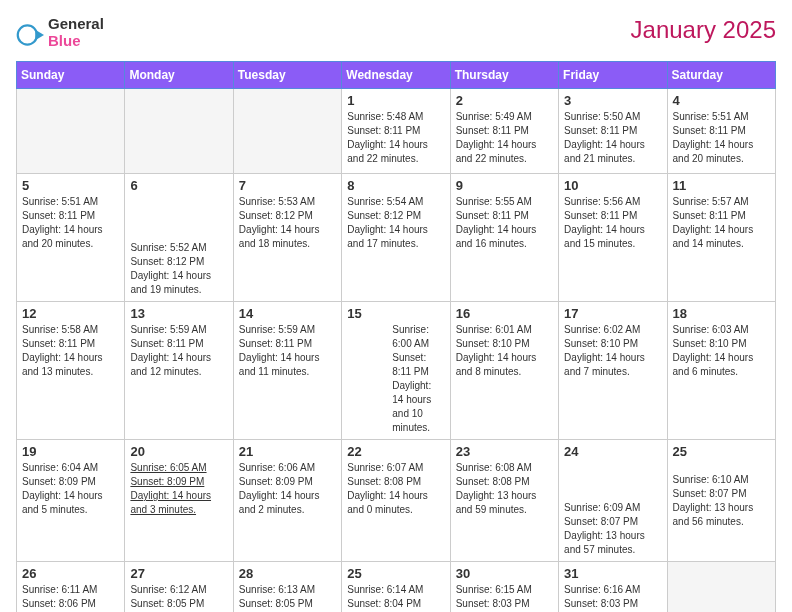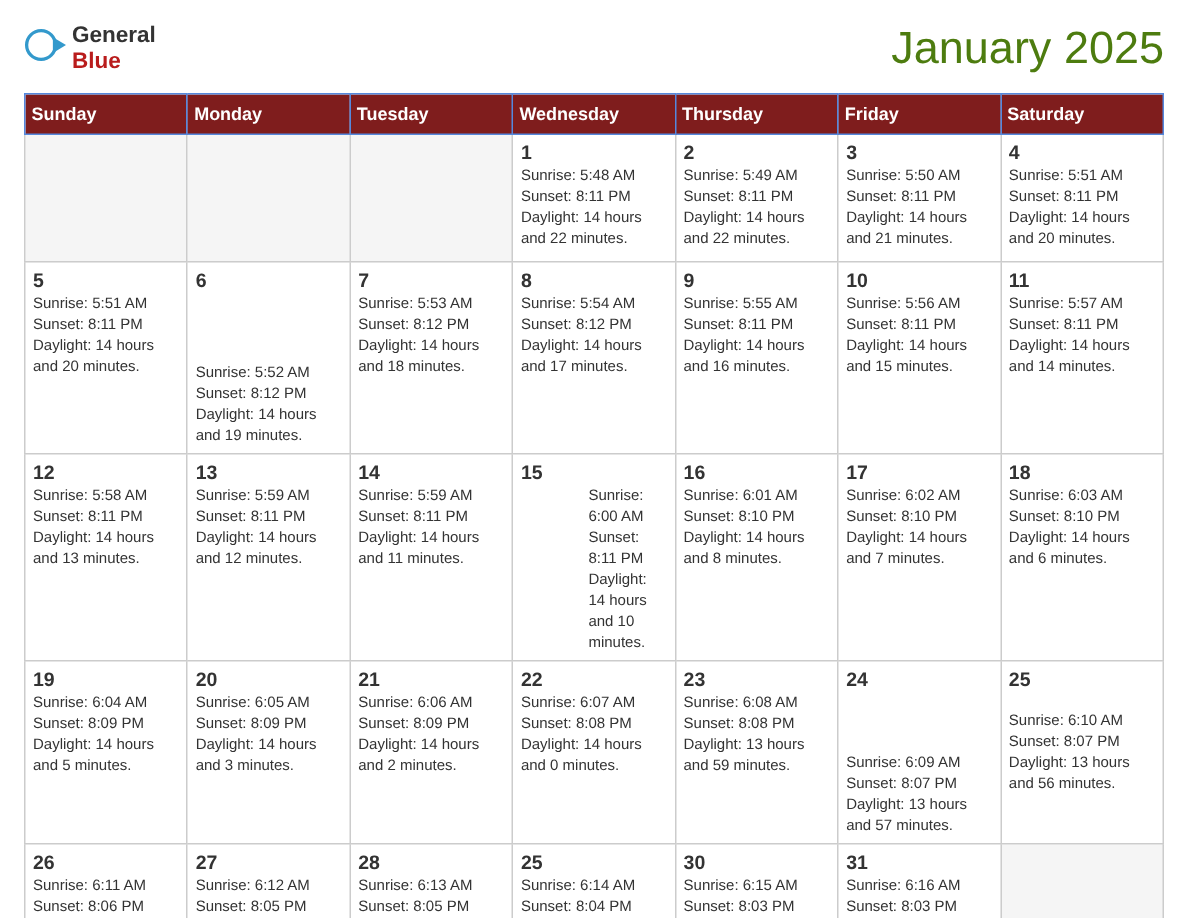--- a/index.html
+++ b/index.html
@@ -11,61 +11,61 @@
       padding: 16px;
     }
     .header {
       display: flex;
       justify-content: space-between;
       align-items: flex-start;
       margin-bottom: 12px;
     }
     .logo {
       display: flex;
-      align-items: flex-start;
+      align-items: flex-end;
       gap: 4px;
     }
     .logo-text {
       display: flex;
       flex-direction: column;
       line-height: 1.1;
     }
     .logo-general {
       font-size: 15px;
       font-weight: bold;
       color: #333;
     }
     .logo-blue {
       font-size: 15px;
       font-weight: bold;
-      color: #b91c1c;
+      color: #ec4899;
     }
     .logo-icon {
       width: 28px;
       height: 28px;
     }
     .title-block {
       text-align: right;
     }
     .month-title {
-      font-size: 30px;
+      font-size: 24px;
       font-weight: normal;
-      color: #4d7c0f;
+      color: #be185d;
     }
     .subtitle {
       font-size: 14px;
       color: #555;
     }
     table {
       width: 100%;
       border-collapse: collapse;
       table-layout: fixed;
     }
     th {
-      background-color: #7f1d1d;
+      background-color: #8b5cf6;
       color: #fff;
       font-size: 12px;
       font-weight: bold;
       padding: 6px 4px;
       text-align: left;
       border: 1px solid #5588dd;
     }
     td {
       border: 1px solid #ccc;
       vertical-align: top;
@@ -258,21 +258,21 @@
       <tr>
         <td>
           <div class="day-num">19</div>
           <div class="day-info" style="white-space: pre-line;">Sunrise: 6:04 AM
 Sunset: 8:09 PM
 Daylight: 14 hours
 and 5 minutes.</div>
         </td>
         <td>
           <div class="day-num">20</div>
-          <div class="day-info" style="white-space: pre-line;">Sunrise: 6:05 AM
+          <div class="day-info" style="white-space: pre-line; text-decoration: underline;">Sunrise: 6:05 AM
 Sunset: 8:09 PM
 Daylight: 14 hours
 and 3 minutes.</div>
         </td>
         <td>
           <div class="day-num">21</div>
           <div class="day-info" style="white-space: pre-line;">Sunrise: 6:06 AM
 Sunset: 8:09 PM
 Daylight: 14 hours
 and 2 minutes.</div>

